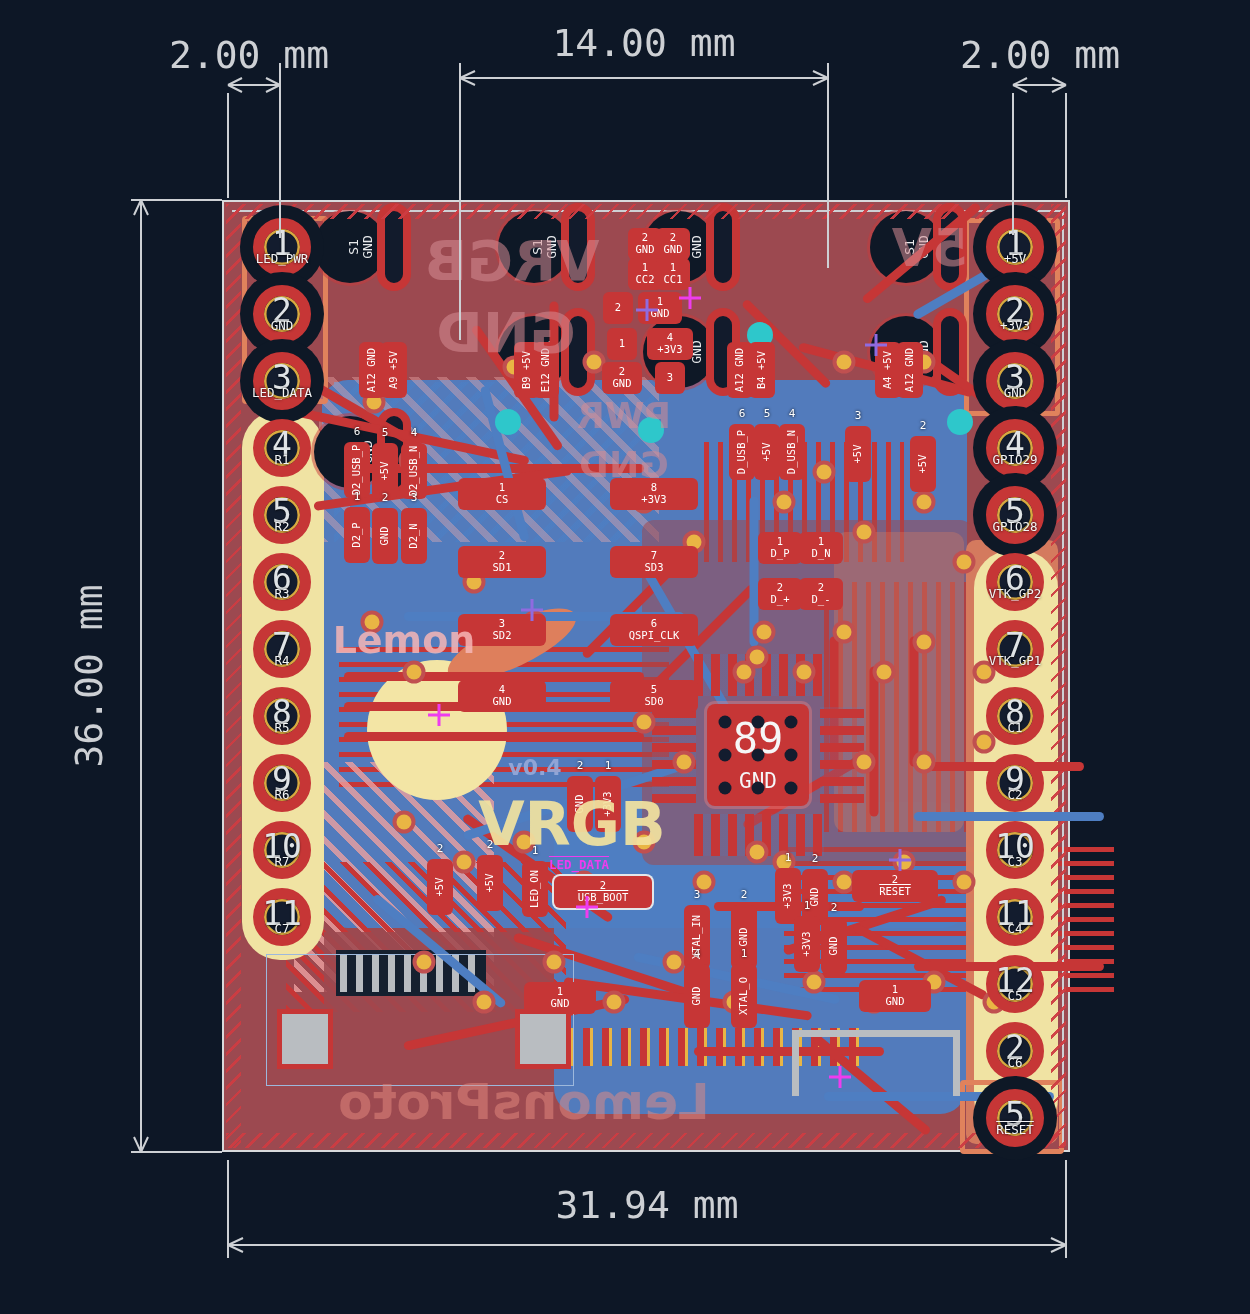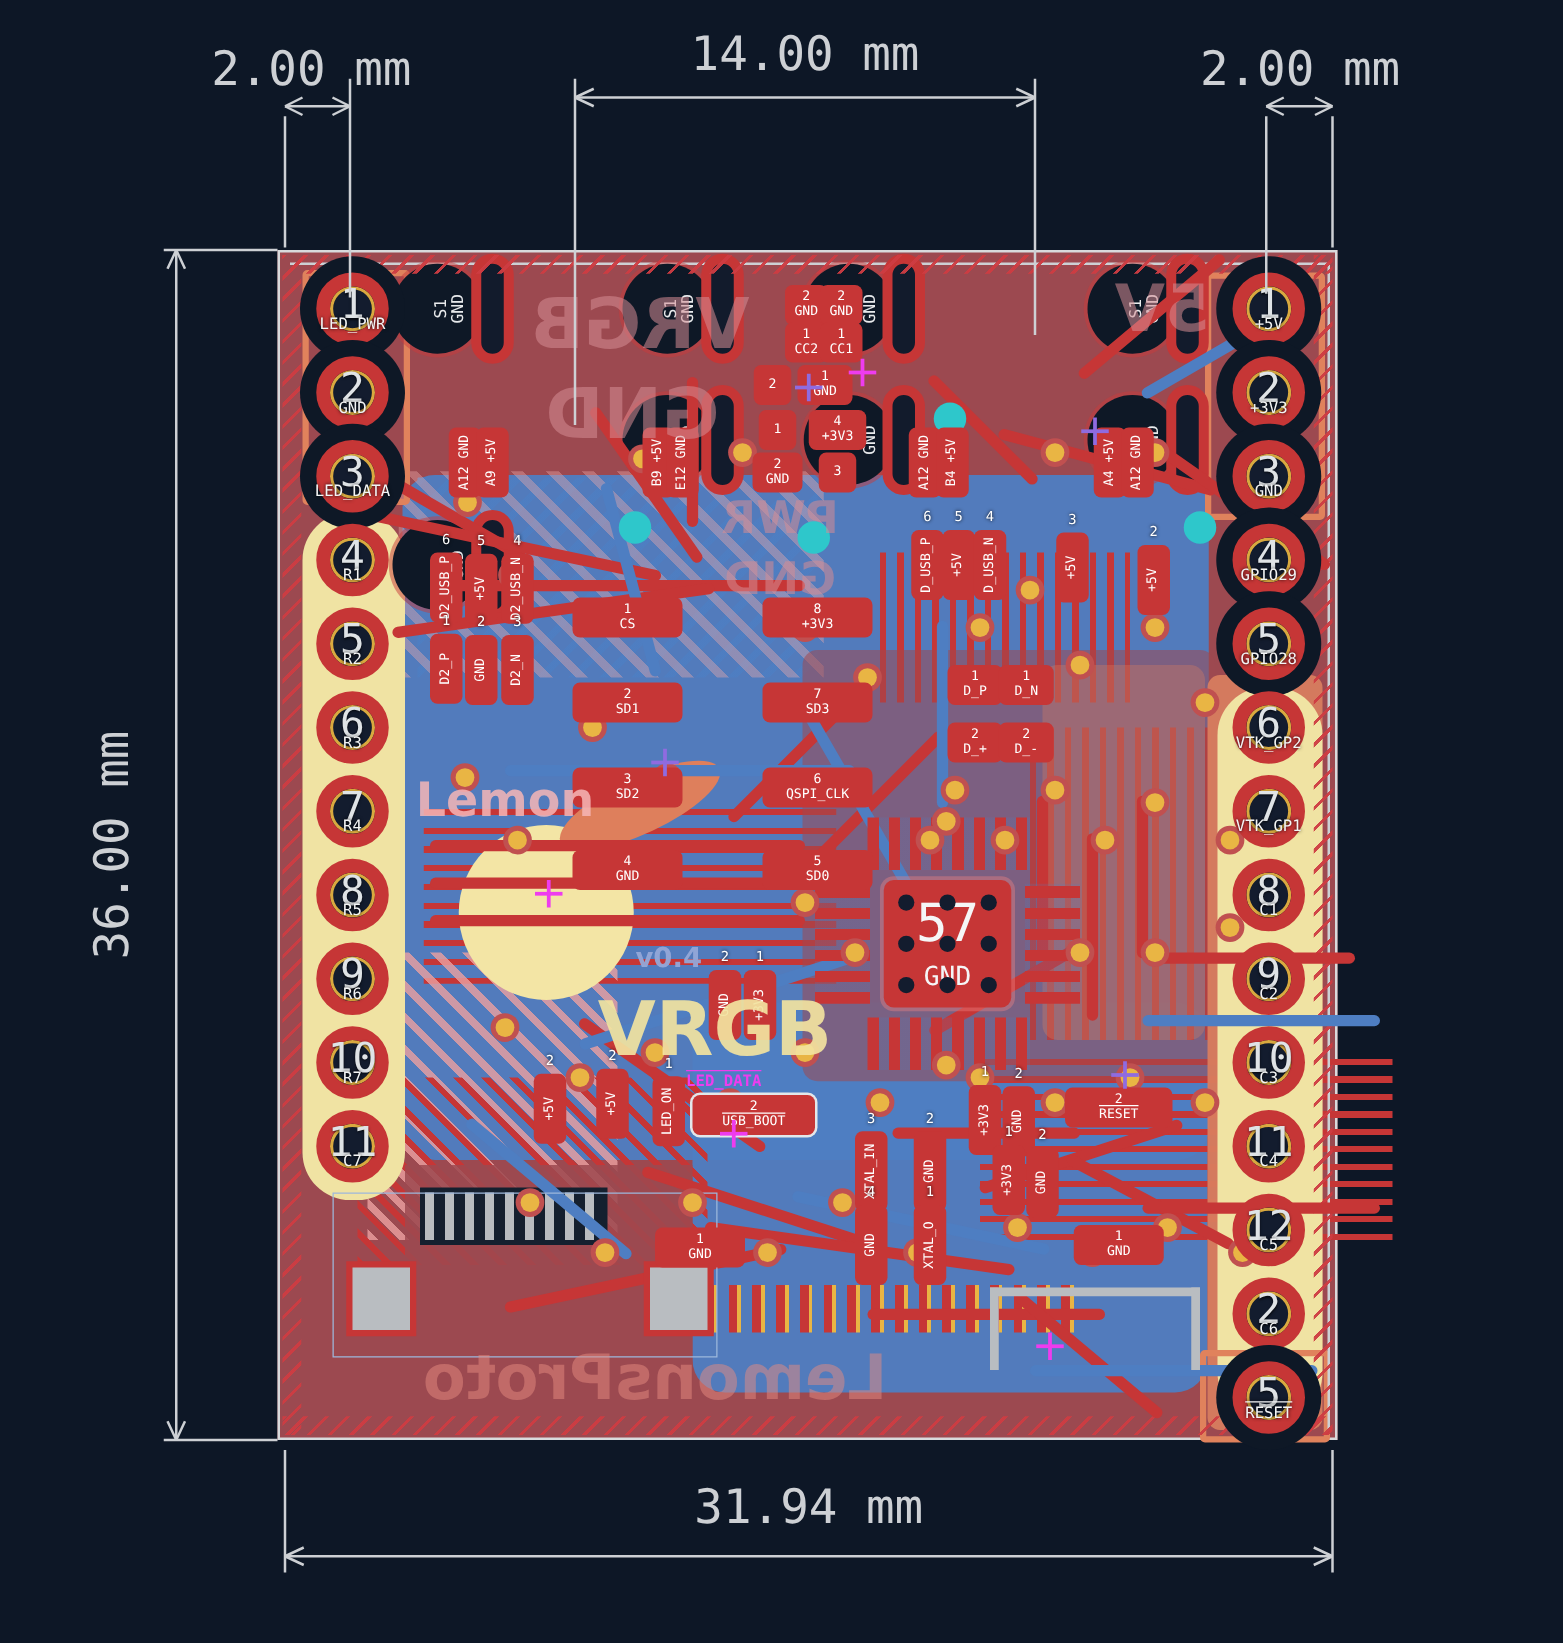--- a/index.html
+++ b/index.html
@@ -146,21 +146,21 @@
 
   <div class="gbar" style="left:568px;top:828px;width:168px;height:7px"></div>
   <div class="gbar" style="left:568px;top:828px;width:7px;height:66px"></div>
   <div class="gbar" style="left:729px;top:828px;width:7px;height:66px"></div>
 
   <div class="pins v" style="left:470px;top:452px;width:130px;height:42px"></div>
   <div class="pins v" style="left:470px;top:612px;width:130px;height:42px"></div>
   <div class="pins hh" style="left:428px;top:505px;width:44px;height:96px"></div>
   <div class="pins hh" style="left:596px;top:505px;width:44px;height:96px"></div>
   <div id="chip">
-    <div class="c57">57</div>
+    <div class="c57">89</div>
     <div class="cgnd">GND</div>
   <div class="cd" style="left: 18px; top: 18px;"></div>
       <div class="cd" style="left: 51px; top: 18px;"></div>
       <div class="cd" style="left: 84px; top: 18px;"></div>
       <div class="cd" style="left: 18px; top: 51px;"></div>
       <div class="cd" style="left: 51px; top: 51px;"></div>
       <div class="cd" style="left: 84px; top: 51px;"></div>
       <div class="cd" style="left: 18px; top: 84px;"></div>
       <div class="cd" style="left: 51px; top: 84px;"></div>
       <div class="cd" style="left: 84px; top: 84px;"></div>

